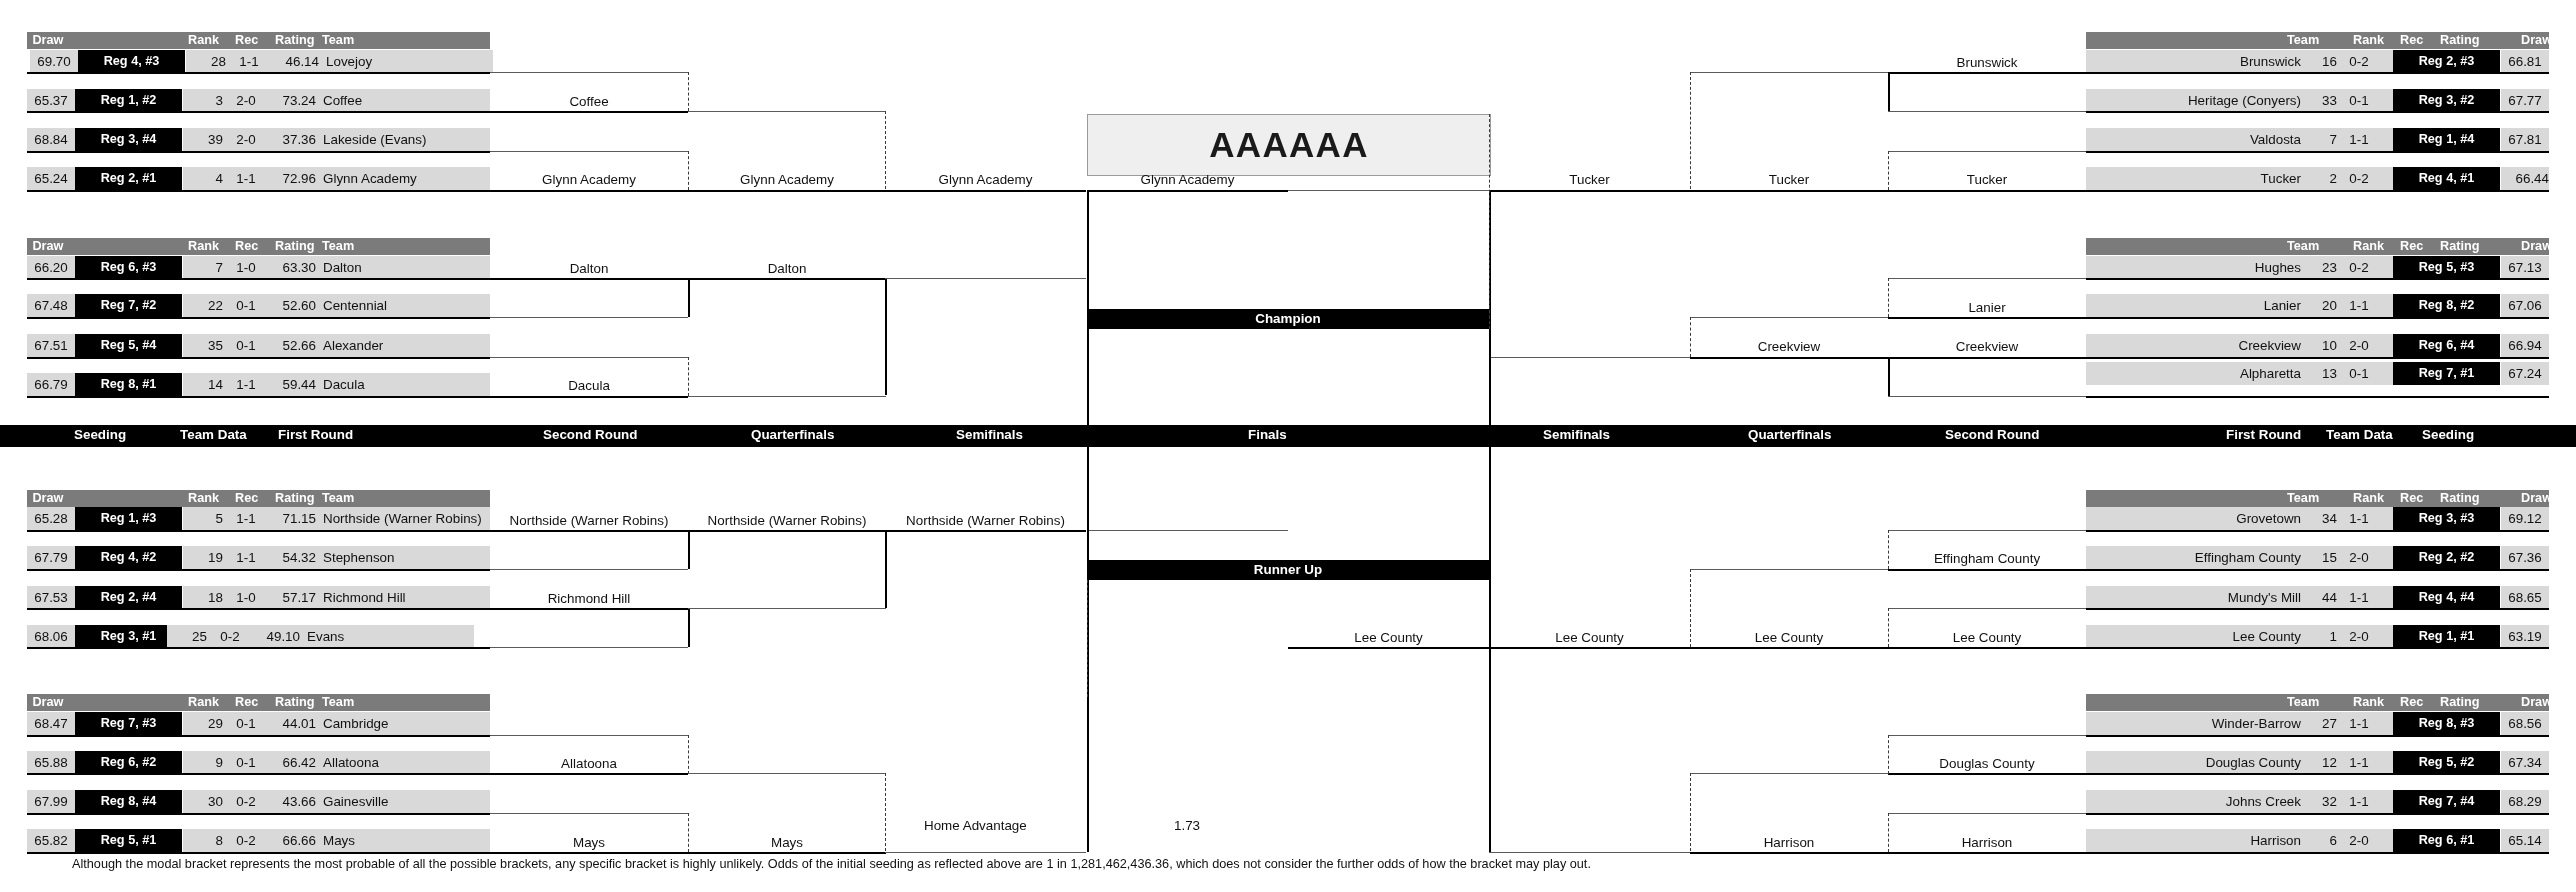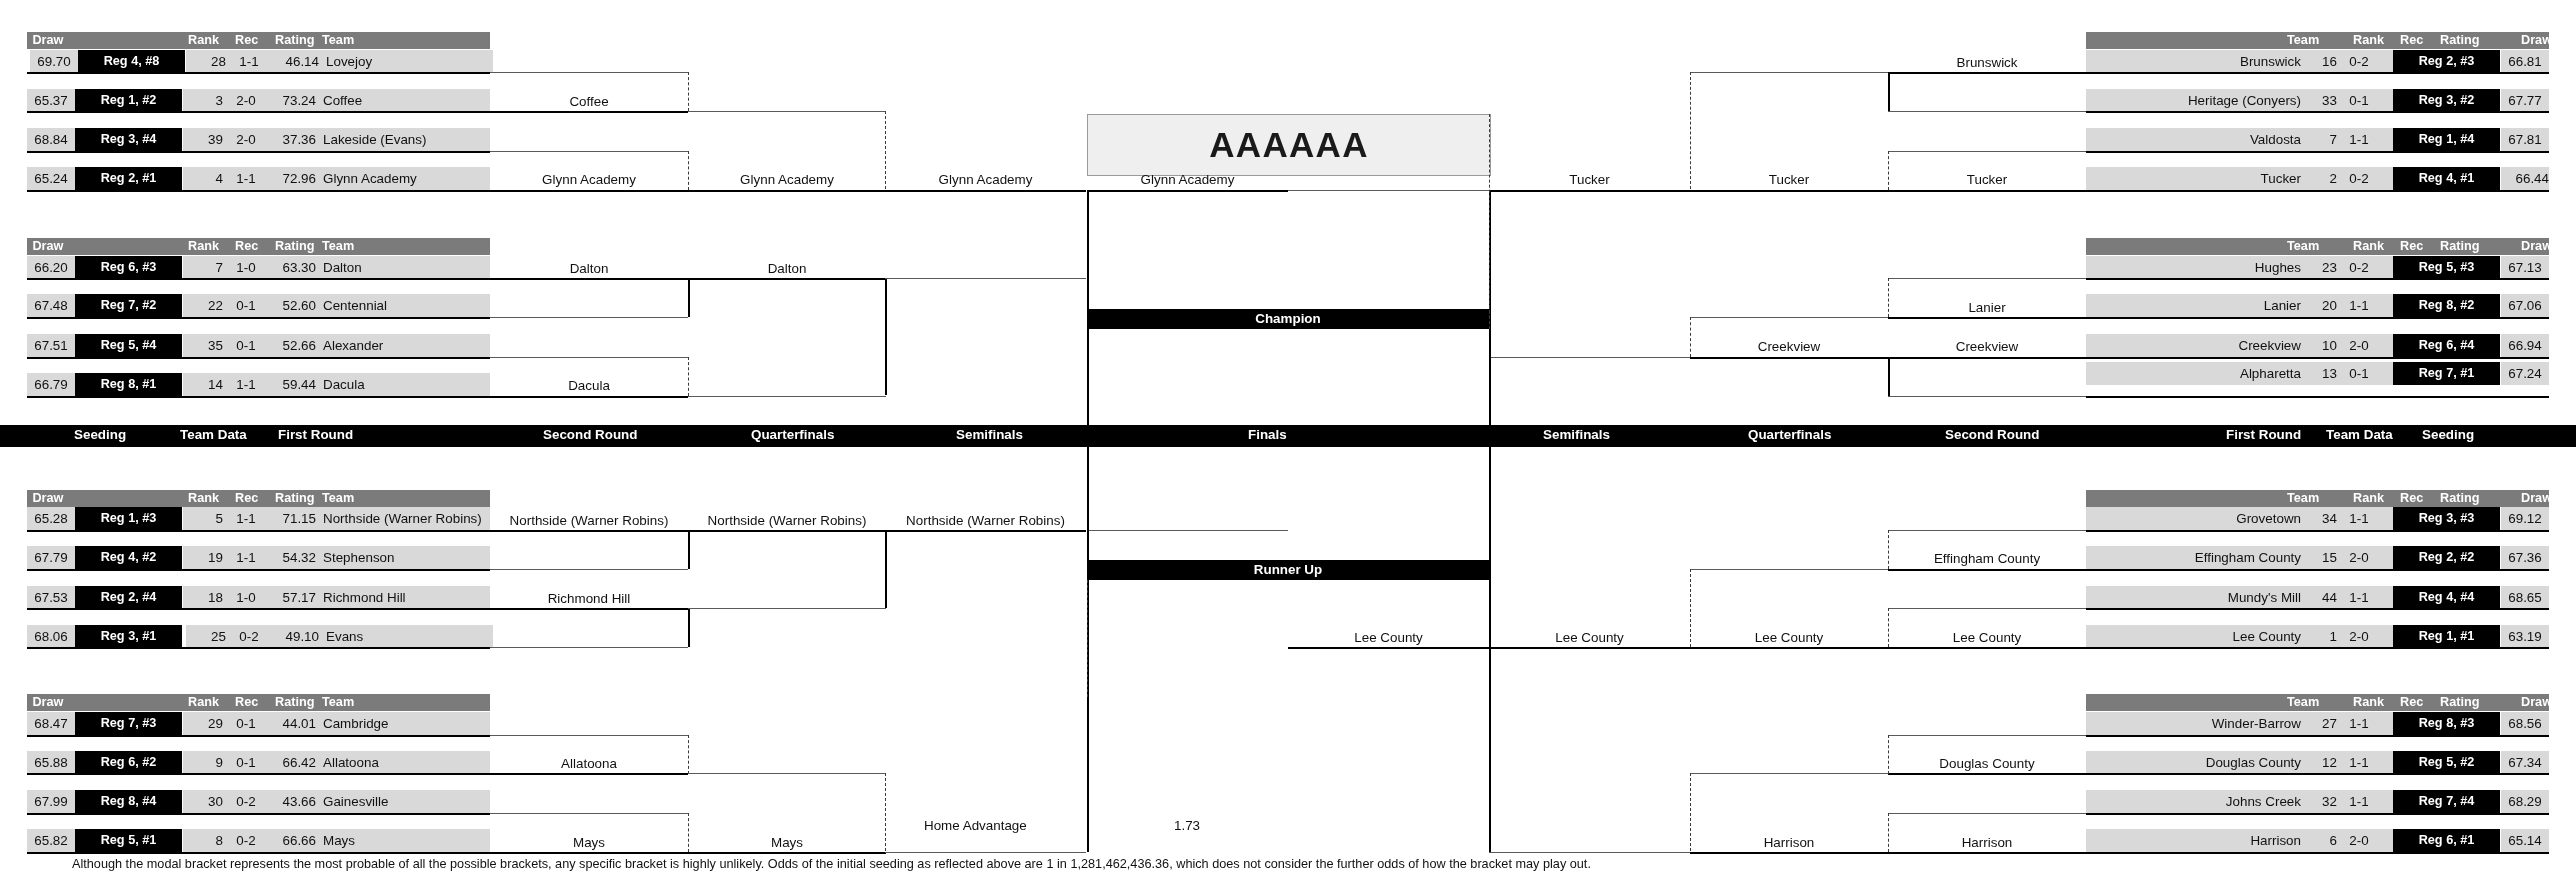--- a/index.html
+++ b/index.html
@@ -118,21 +118,21 @@
 </div>
 
 <div class="plainlabel" style="left:924px;top:818px;">Home Advantage</div>
 <div class="plainlabel" style="left:1174px;top:818px;">1.73</div>
 
 <div class="footnote" style="left:72px;top:857px;">Although the modal bracket represents the most probable of all the possible brackets, any specific bracket is highly unlikely.  Odds of the initial seeding as reflected above are 1 in 1,281,462,436.36, which does not consider the further odds of how the bracket may play out.</div>
 
 <div id="seed-left">
     <div class="row" style="left: 30px; top: 50px; width: 463px;">
       <div class="cellDraw" style="left: 0px; width: 48px;">69.70</div>
-      <div class="cellSeed" style="left: 48px; width: 107px;">Reg 4, #8</div>
+      <div class="cellSeed" style="left: 48px; width: 107px;">Reg 4, #3</div>
       <div class="cellData" style="left: 156px; width: 307px;">
         <div class="rk" style="left: 0px; width: 40px;">28</div>
         <div class="rc" style="left: 43px; width: 40px;">1-1</div>
         <div class="rt" style="left: 83px; width: 50px;">46.14</div>
         <div class="tm" style="left: 140px; width: 168px;">Lovejoy</div>
       </div>
     </div>
     <div class="row" style="left: 27px; top: 89px; width: 463px;">
       <div class="cellDraw" style="left: 0px; width: 48px;">65.37</div>
       <div class="cellSeed" style="left: 48px; width: 107px;">Reg 1, #2</div>
@@ -243,21 +243,21 @@
       <div class="cellData" style="left: 156px; width: 307px;">
         <div class="rk" style="left: 0px; width: 40px;">18</div>
         <div class="rc" style="left: 43px; width: 40px;">1-0</div>
         <div class="rt" style="left: 83px; width: 50px;">57.17</div>
         <div class="tm" style="left: 140px; width: 168px;">Richmond Hill</div>
       </div>
     </div>
     <div class="row" style="left: 27px; top: 625px; width: 463px;">
       <div class="cellDraw" style="left: 0px; width: 48px;">68.06</div>
       <div class="cellSeed" style="left: 48px; width: 107px;">Reg 3, #1</div>
-      <div class="cellData" style="left: 159px; width: 307px;">
+      <div class="cellData" style="left: 140px; width: 307px;">
         <div class="rk" style="left: 0px; width: 40px;">25</div>
         <div class="rc" style="left: 43px; width: 40px;">0-2</div>
         <div class="rt" style="left: 83px; width: 50px;">49.10</div>
         <div class="tm" style="left: 140px; width: 168px;">Evans</div>
       </div>
     </div>
     <div class="hdr" style="left: 27px; top: 694px; width: 463px;">
       <span style="left: 5.4px;">Draw</span>
       <span style="left: 161px;">Rank</span>
       <span style="left: 208px;">Rec</span>

